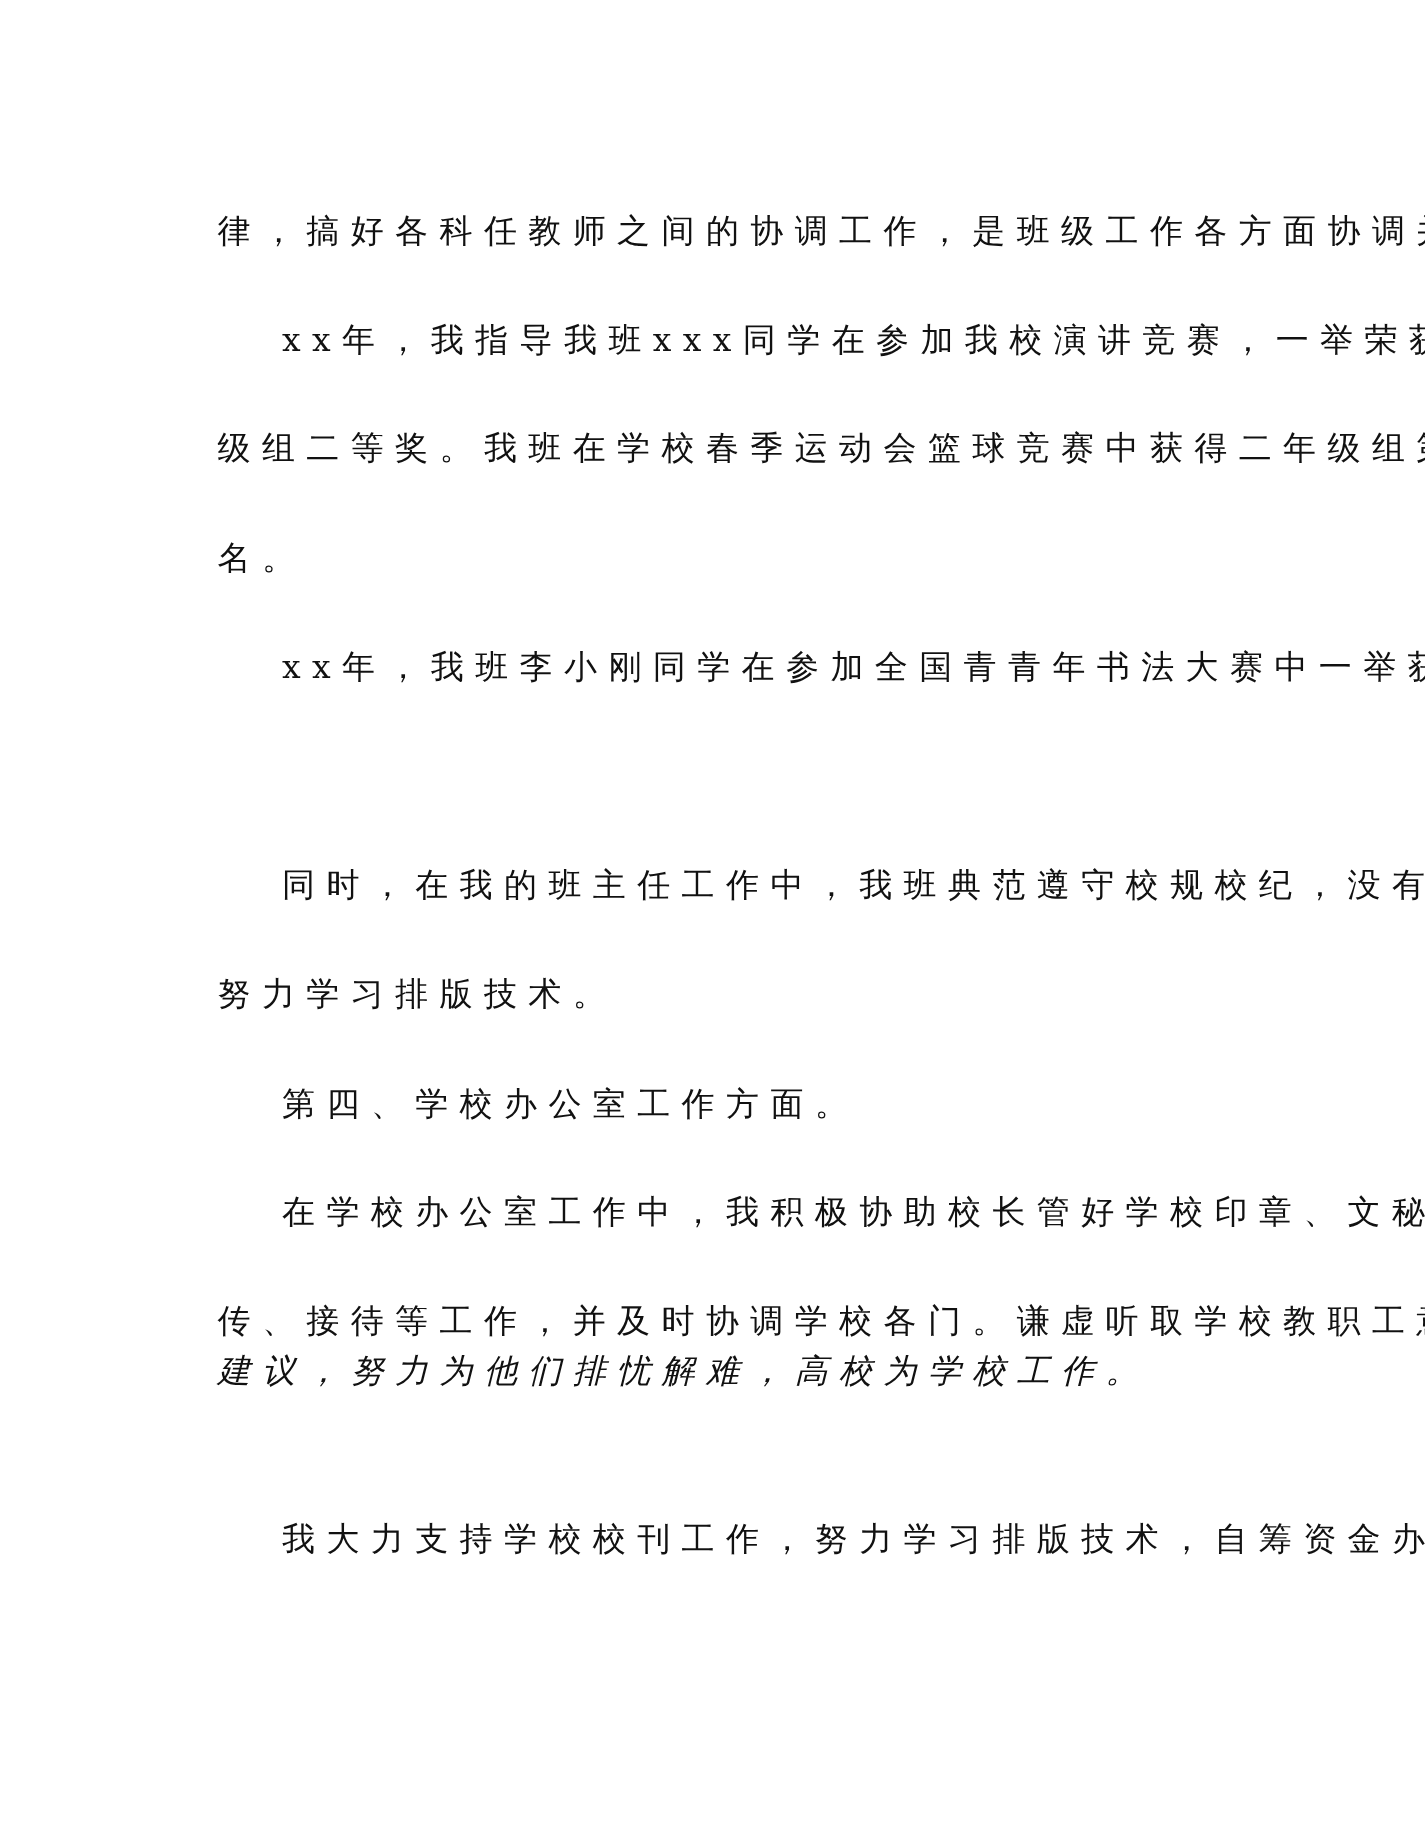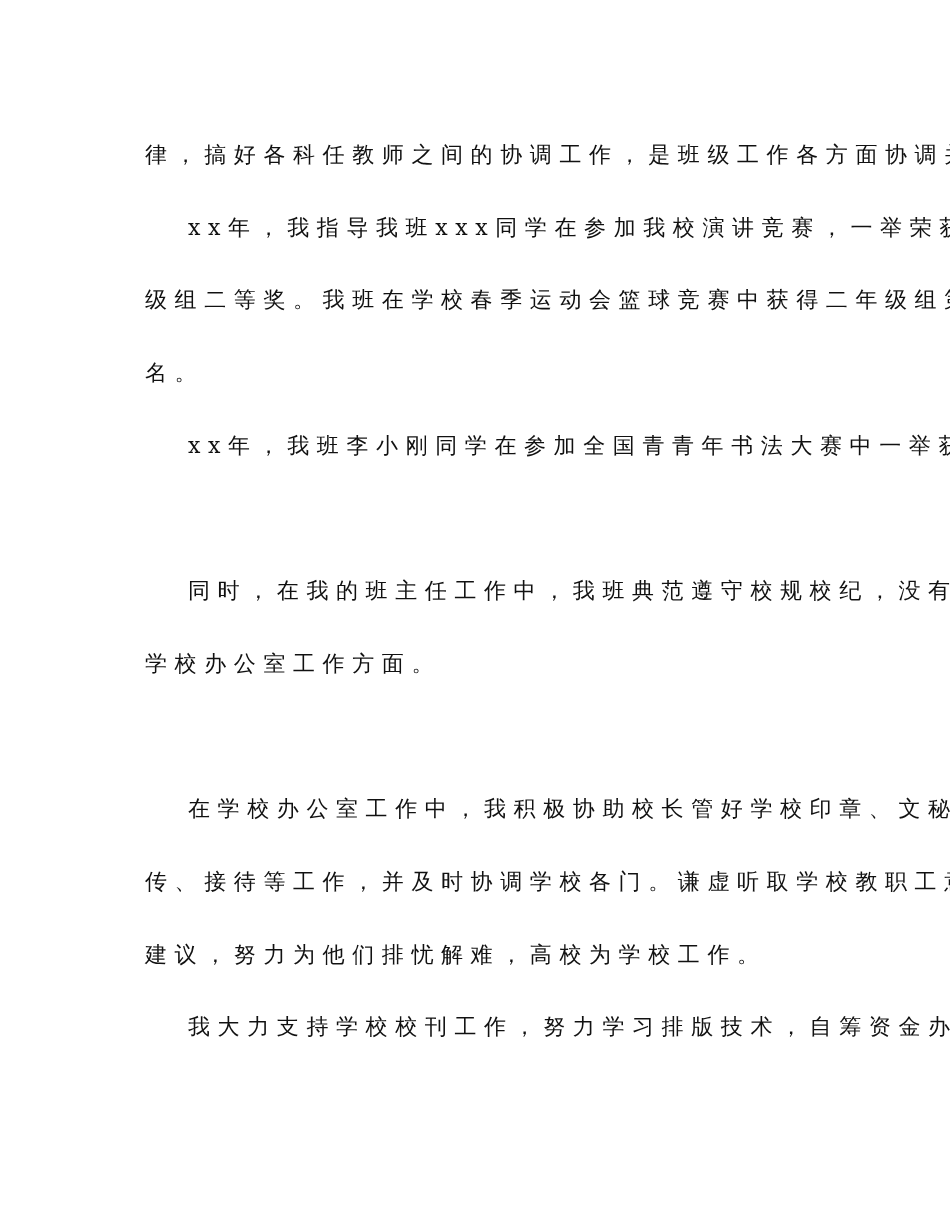--- a/index.html
+++ b/index.html
@@ -40,18 +40,19 @@
 </head>
 <body>
 
 <div class="page">
   <div class="line" style="top:139px;">律，搞好各科任教师之间的协调工作，是班级工作各方面协调并进。</div>
   <div class="line indent" style="top:212px;">xx年，我指导我班xxx同学在参加我校演讲竞赛，一举荣获二年</div>
   <div class="line" style="top:284px;">级组二等奖。我班在学校春季运动会篮球竞赛中获得二年级组第二</div>
   <div class="line" style="top:357px;">名。</div>
   <div class="line indent" style="top:430px;">xx年，我班李小刚同学在参加全国青青年书法大赛中一举获得全</div>
   <div class="line indent" style="top:575px;">同时，在我的班主任工作中，我班典范遵守校规校纪，没有出现</div>
-  <div class="line" style="top:648px;">学校办公室工作方面。</div>
+  <div class="line" style="top:648px;">努力学习排版技术。</div>
+  <div class="line indent" style="top:721px;">第四、学校办公室工作方面。</div>
   <div class="line indent" style="top:793px;">在学校办公室工作中，我积极协助校长管好学校印章、文秘、宣</div>
   <div class="line" style="top:866px;">传、接待等工作，并及时协调学校各门。谦虚听取学校教职工意见和</div>
-  <div class="line" style="top:939px;">建议，努力为他们排忧解难，高校为学校工作。</div>
+  <div class="line" style="top:899px;font-style:italic;">建议，努力为他们排忧解难，高校为学校工作。</div>
   <div class="line indent" style="top:1011px;">我大力支持学校校刊工作，努力学习排版技术，自筹资金办刊，</div>
 </div>
 
 </body></html>

